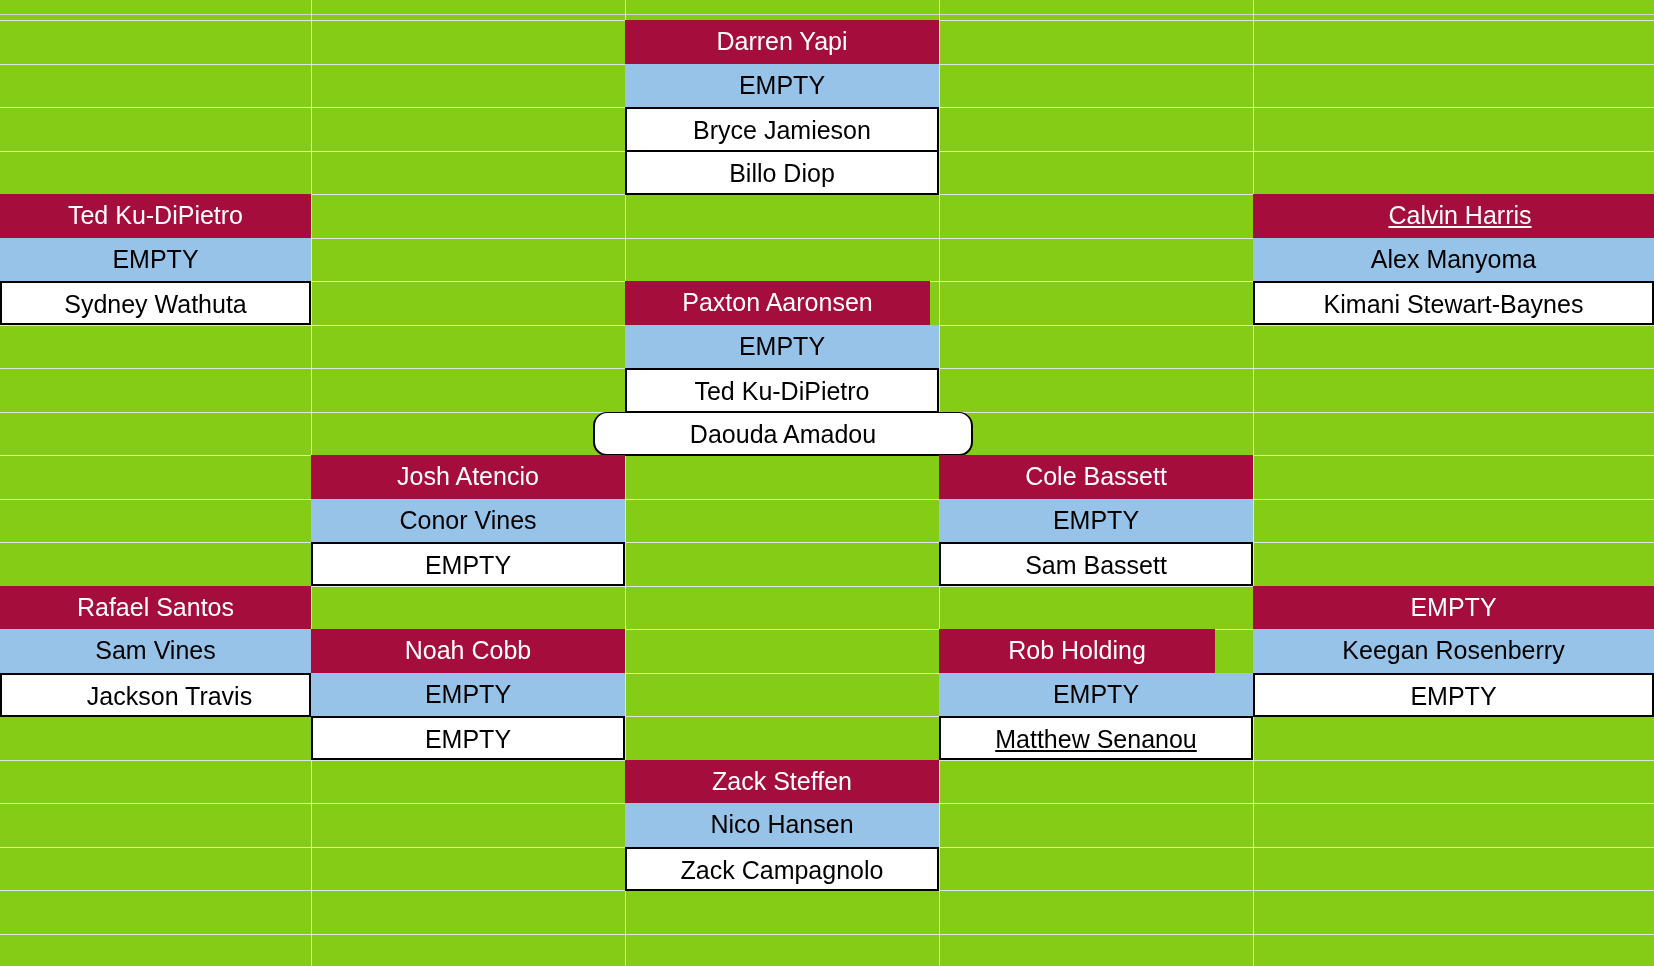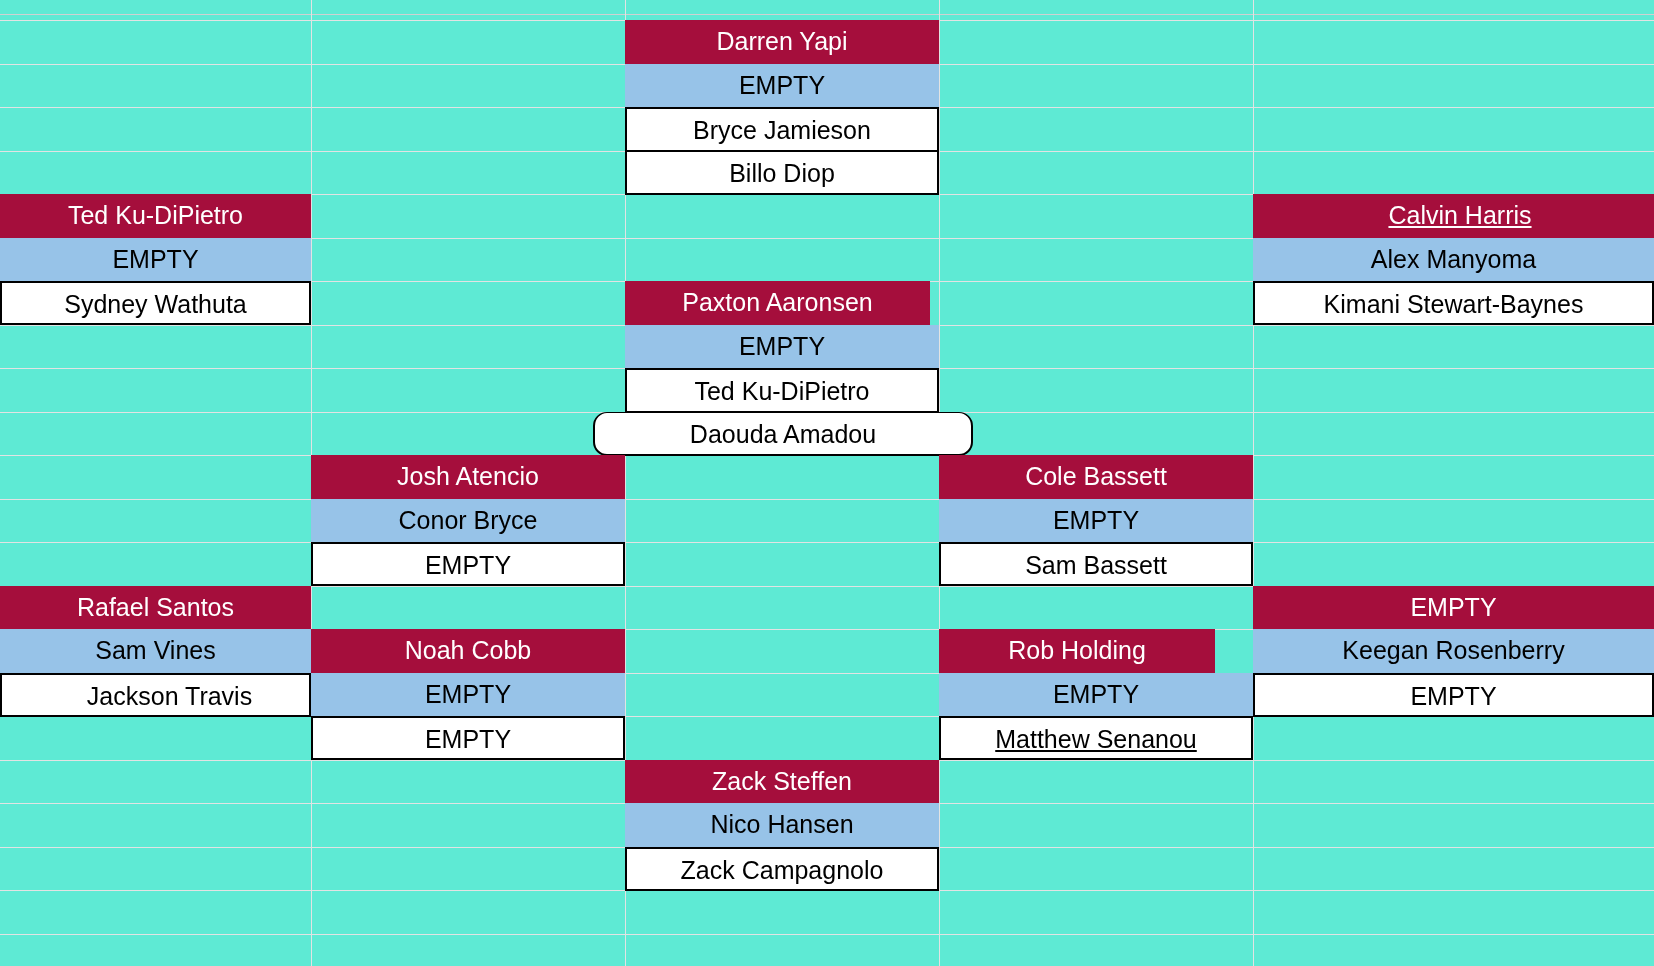--- a/index.html
+++ b/index.html
@@ -7,21 +7,21 @@
   html, body {
     width: 1654px; height: 966px;
     background: #ffffff;
     font-family: "Liberation Sans", sans-serif;
     overflow: hidden;
   }
   #sheet {
     position: relative;
     width: 1654px;
     height: 966px;
-    background: #5eead4;
+    background: #84cc16;
   }
   
   .grid-row-line {
     position: absolute;
     left: 0; width: 1654px;
     height: 1px;
     background: #e2e3e3;
   }
   .grid-col-line {
     position: absolute;
@@ -108,21 +108,21 @@
       <div class="cell sub" style="left: 0px; width: 311px; top: 238px;">EMPTY</div>
       <div class="cell plain" style="left: 0px; width: 311px; top: 281px;">Sydney Wathuta</div>
       <div class="cell head" style="left: 1253px; width: 414px; top: 194px; text-decoration: underline;">Calvin Harris</div>
       <div class="cell sub" style="left: 1253px; width: 401px; top: 238px;">Alex Manyoma</div>
       <div class="cell plain" style="left: 1253px; width: 401px; top: 281px;">Kimani Stewart-Baynes</div>
       <div class="cell head" style="left: 625px; width: 305px; top: 281px;">Paxton Aaronsen</div>
       <div class="cell sub" style="left: 625px; width: 314px; top: 325px;">EMPTY</div>
       <div class="cell plain mid" style="left: 625px; width: 314px; top: 368px;">Ted Ku-DiPietro</div>
       <div class="cell plain nexttop" style="left: 593px; width: 380px; top: 412px; border-radius: 14px;">Daouda Amadou</div>
       <div class="cell head" style="left: 311px; width: 314px; top: 455px;">Josh Atencio</div>
-      <div class="cell sub" style="left: 311px; width: 314px; top: 499px;">Conor Bryce</div>
+      <div class="cell sub" style="left: 311px; width: 314px; top: 499px;">Conor Vines</div>
       <div class="cell plain" style="left: 311px; width: 314px; top: 542px;">EMPTY</div>
       <div class="cell head" style="left: 939px; width: 314px; top: 455px;">Cole Bassett</div>
       <div class="cell sub" style="left: 939px; width: 314px; top: 499px;">EMPTY</div>
       <div class="cell plain" style="left: 939px; width: 314px; top: 542px;">Sam Bassett</div>
       <div class="cell head" style="left: 0px; width: 311px; top: 586px;">Rafael Santos</div>
       <div class="cell sub" style="left: 0px; width: 311px; top: 629px;">Sam Vines</div>
       <div class="cell plain" style="left: 0px; width: 311px; top: 673px; padding-left: 28px;">Jackson Travis</div>
       <div class="cell head" style="left: 1253px; width: 401px; top: 586px;">EMPTY</div>
       <div class="cell sub" style="left: 1253px; width: 401px; top: 629px;">Keegan Rosenberry</div>
       <div class="cell plain" style="left: 1253px; width: 401px; top: 673px;">EMPTY</div>

